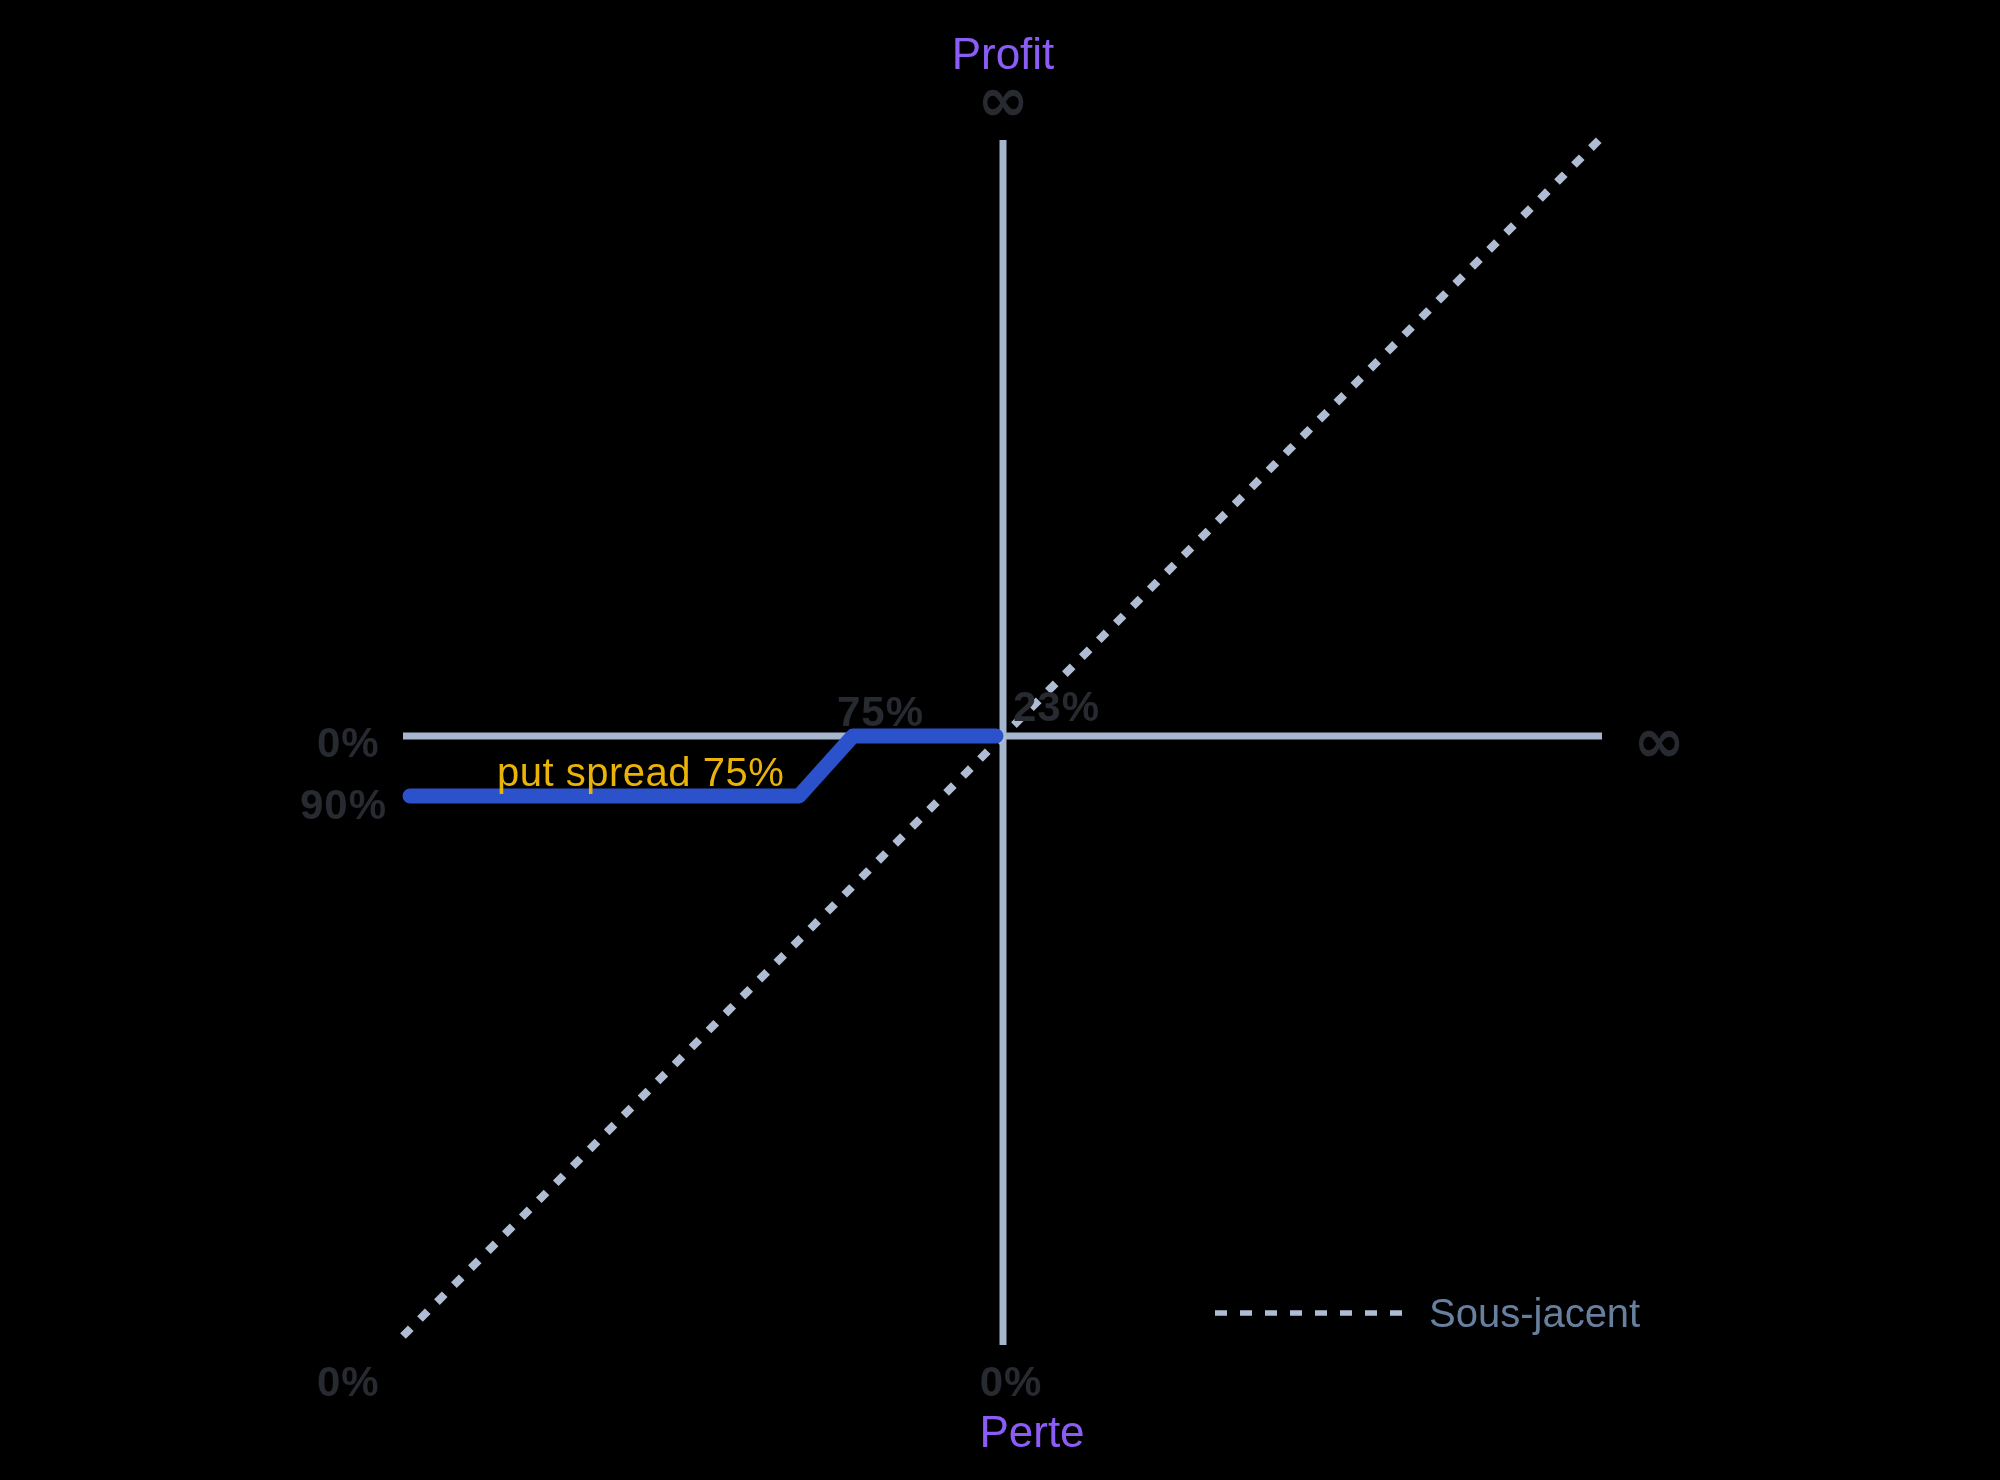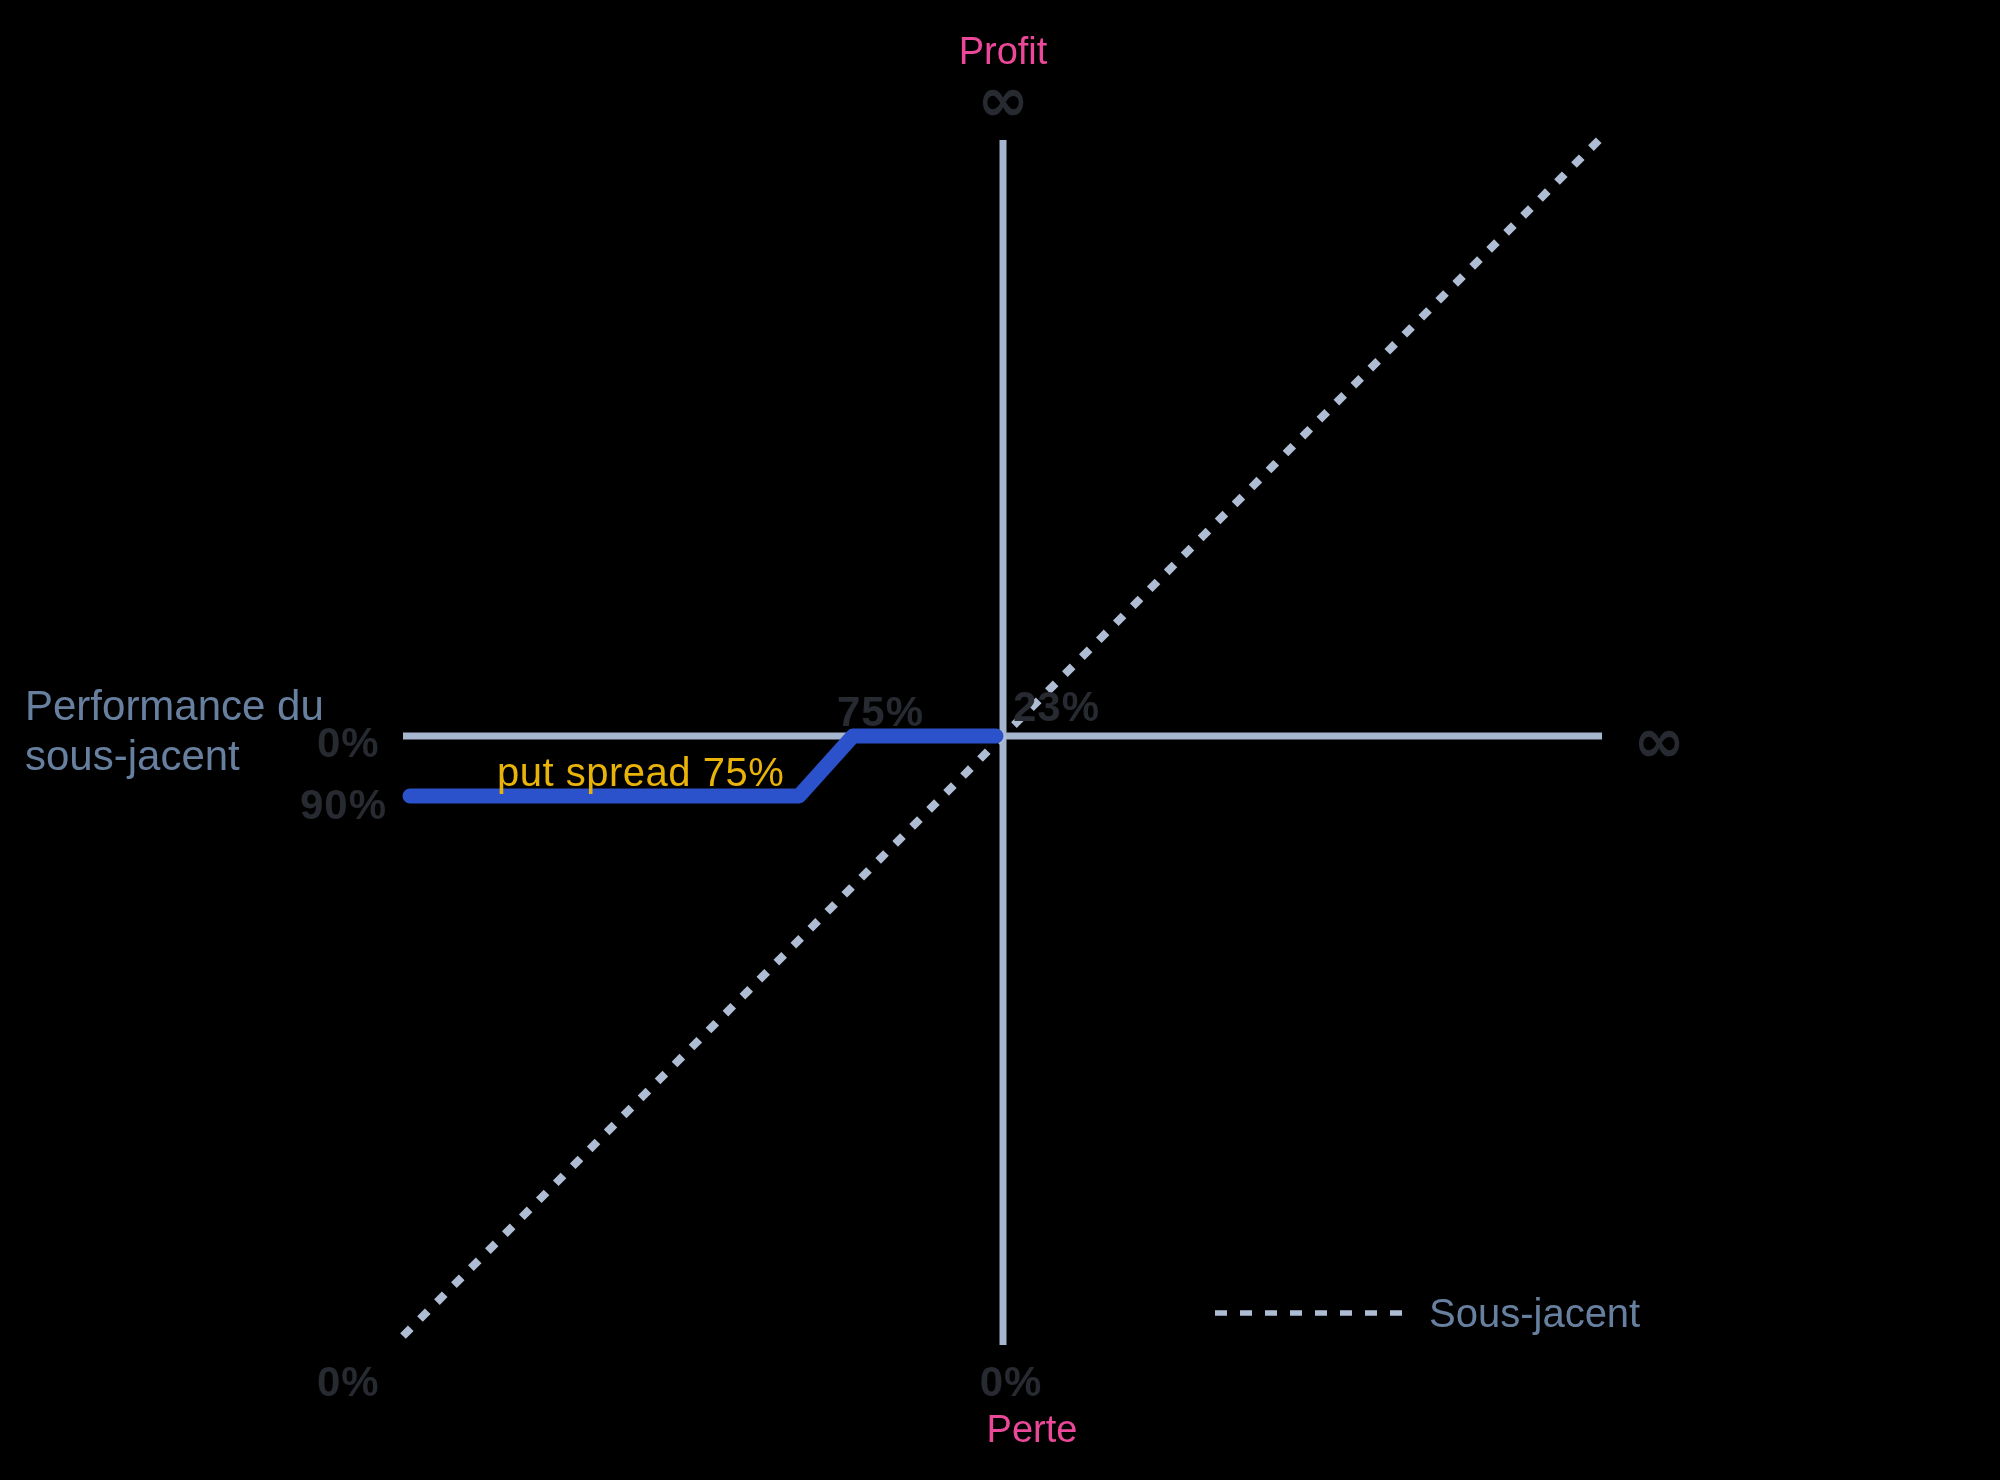--- a/index.html
+++ b/index.html
@@ -20,22 +20,22 @@
     left: 0; top: 0;
     width: 2000px;
     height: 1480px;
   }
   .lbl {
     position: absolute;
     white-space: nowrap;
     line-height: 1;
   }
   .muted {
-    color: #ec4899;
-    font-size: 38px;
+    color: #8b5cf6;
+    font-size: 44px;
     font-weight: 400;
   }
   .dark {
     color: #272a30;
     font-size: 42px;
     font-weight: 600;
     letter-spacing: 1px;
   }
   .center-x { transform: translateX(-50%); }
   .center-xy { transform: translate(-50%, -50%); }
@@ -104,24 +104,20 @@
     <polyline fill="none" stroke-width="8" points="403,1336 1603,136" stroke="#aebdd3" stroke-dasharray="11 13"></polyline>
 
     <polyline fill="none" stroke-width="15" stroke-linecap="round" stroke-linejoin="round" points="410,796 799,796 853,736 996,736" stroke="#2b52cb"></polyline>
   </svg>
 
   <div class="lbl muted center-x" style="left:1003px; top:32px;">Profit</div>
   <div class="lbl infinity center-xy" style="left:1003px; top:100px;">∞</div>
 
   <div class="lbl infinity center-xy" style="left:1659px; top:741px;">∞</div>
 
-  <div class="axis-title">
-    <div>Performance du</div>
-    <div>sous-jacent</div>
-  </div>
 
   <div class="lbl dark" style="left:317px; top:722px;">0%</div>
   <div class="lbl dark" style="left:300px; top:784px;">90%</div>
   <div class="lbl dark" style="left:820px; top:691px;margin-left:17px;">75%</div>
   <div class="lbl dark" style="left:1013px; top:686px;">23%</div>
 
   <div class="annotation-blue">put spread 75%</div>
 
   <div class="lbl dark" style="left:317px; top:1361px;">0%</div>
   <div class="lbl dark center-x" style="left:1011px; top:1361px;">0%</div>

